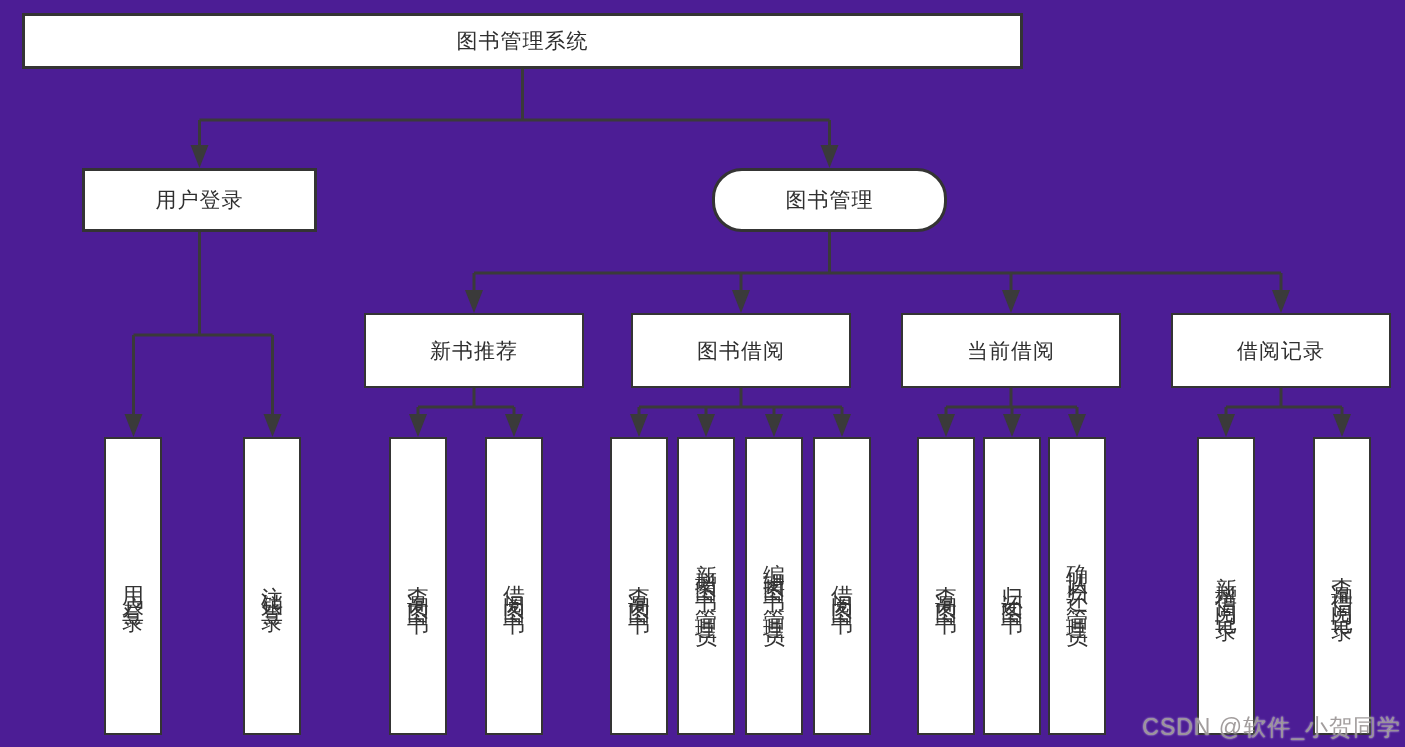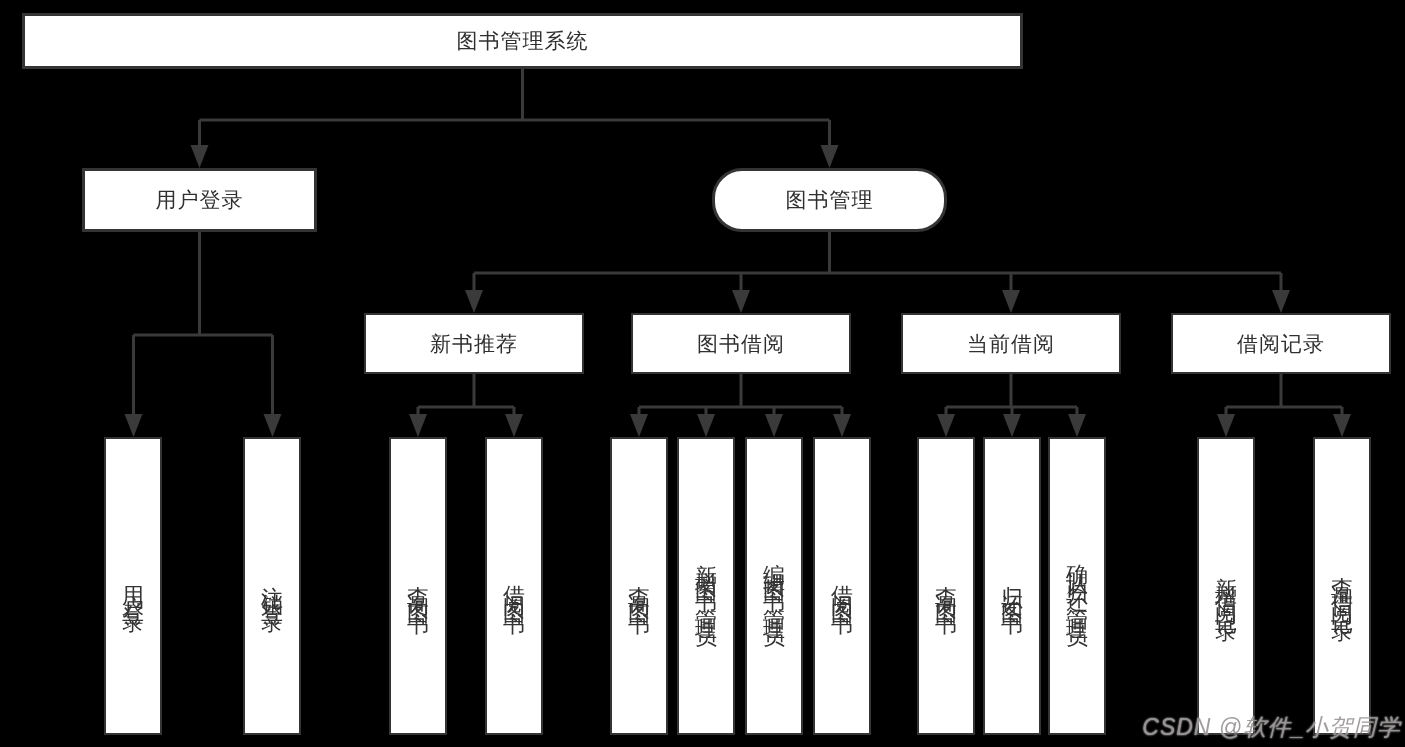--- a/index.html
+++ b/index.html
@@ -5,21 +5,21 @@
   html, body {
     margin: 0;
     padding: 0;
     background: #ffffff;
     font-family: "Liberation Sans", "DejaVu Sans", sans-serif;
   }
   .canvas {
     position: relative;
     width: 1405px;
     height: 747px;
-    background: #000000;
+    background: #4c1d95;
     overflow: hidden;
   }
   .connector-svg {
     position: absolute;
     left: 0; top: 0;
     width: 1405px; height: 747px;
     z-index: 1;
   }
   .node {
     position: absolute;
@@ -37,21 +37,21 @@
     letter-spacing: 1px;
   }
   .node.root {
     left: 22px; top: 13px;
     width: 1001px; height: 56px;
   }
   .node.branch {
     top: 168px; width: 235px; height: 64px;
   }
   .node.group {
-    top: 313px; width: 220px; height: 61px;
+    top: 313px; width: 220px; height: 75px;
     border-width: 2.5px;
   }
   .node.leaf {
     top: 437px; width: 58px; height: 298px;
     border-width: 2.5px;
   }
   .leaf .v-text {
     writing-mode: vertical-rl;
     text-orientation: mixed;
     font-size: 22px;
@@ -62,21 +62,20 @@
   }
   .watermark {
     position: absolute;
     right: 4px;
     bottom: 4px;
     font-size: 23px;
     color: rgba(152, 146, 146, 0.9);
     text-shadow: 0 0 2px rgba(255,255,255,0.9);
     z-index: 5;
     letter-spacing: 1px;
-    font-style: italic;
   }
 </style>
 </head>
 <body>
 
 <div class="canvas">
 
   <svg class="connector-svg" viewBox="0 0 1405 747" xmlns="http://www.w3.org/2000/svg">
     <g stroke="#3a3a3a" stroke-width="3" fill="none">
 

